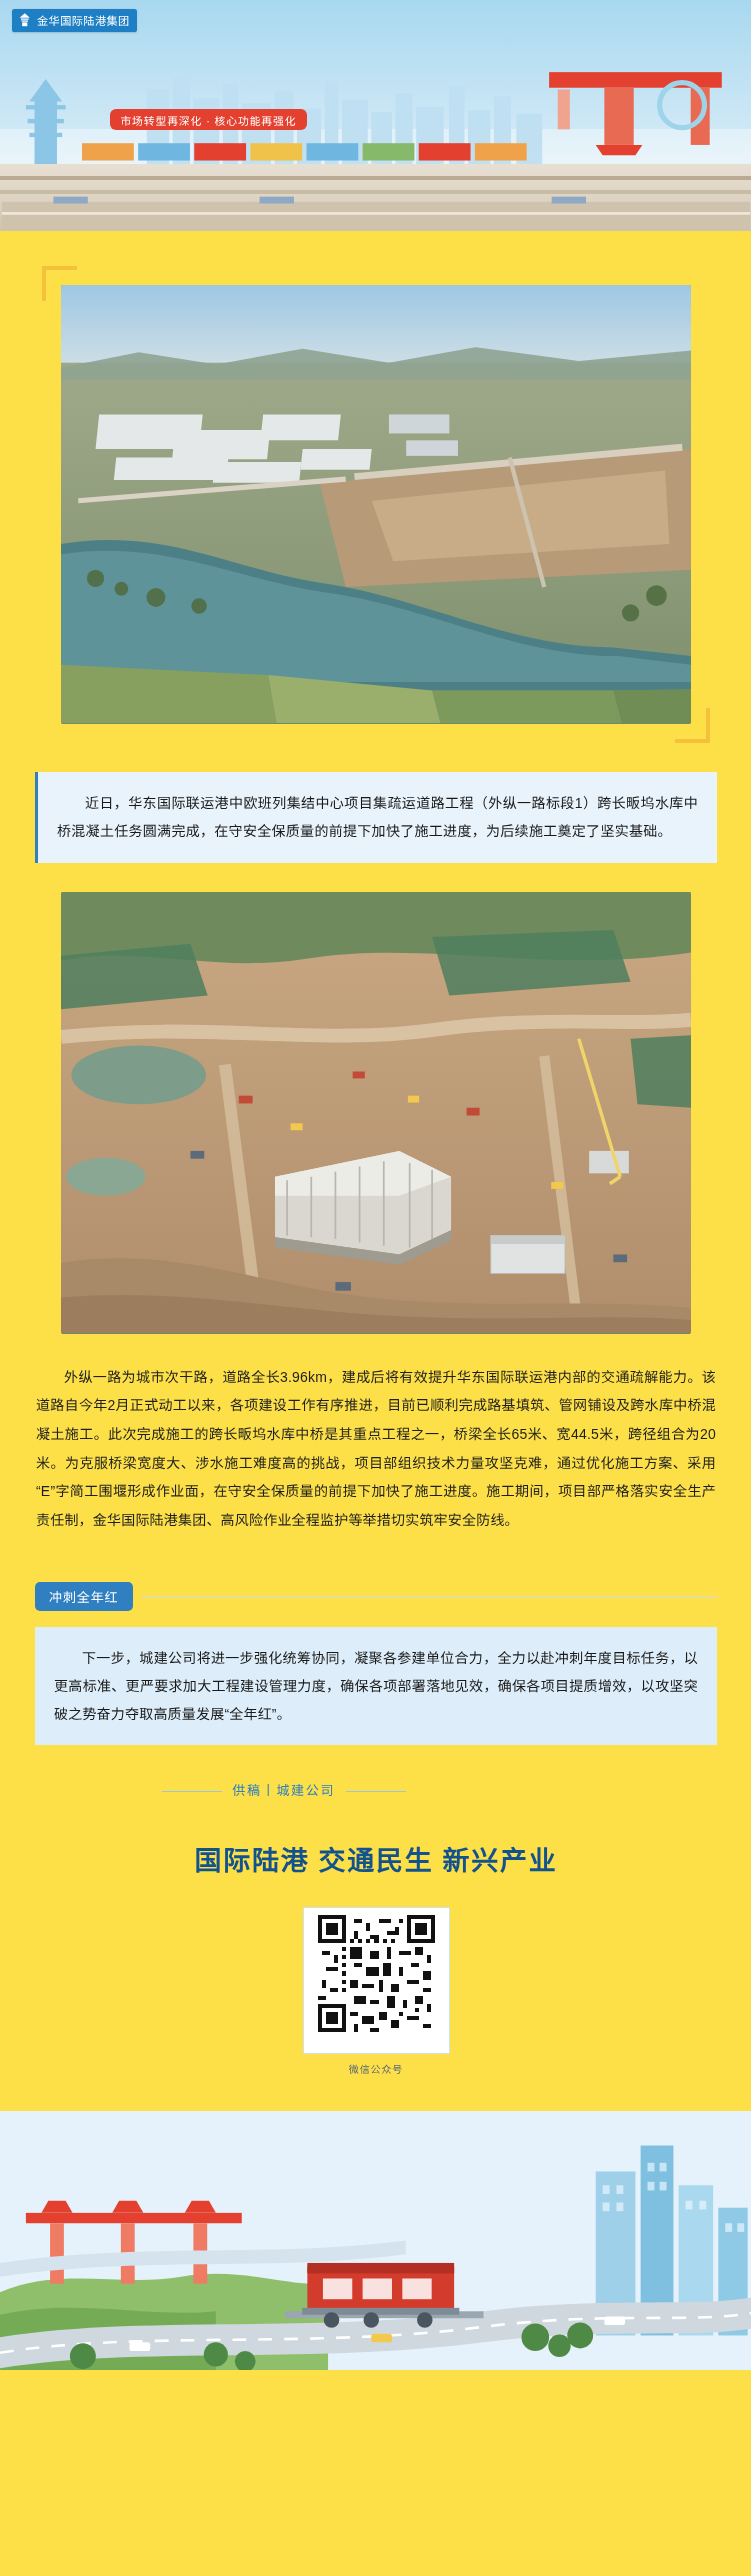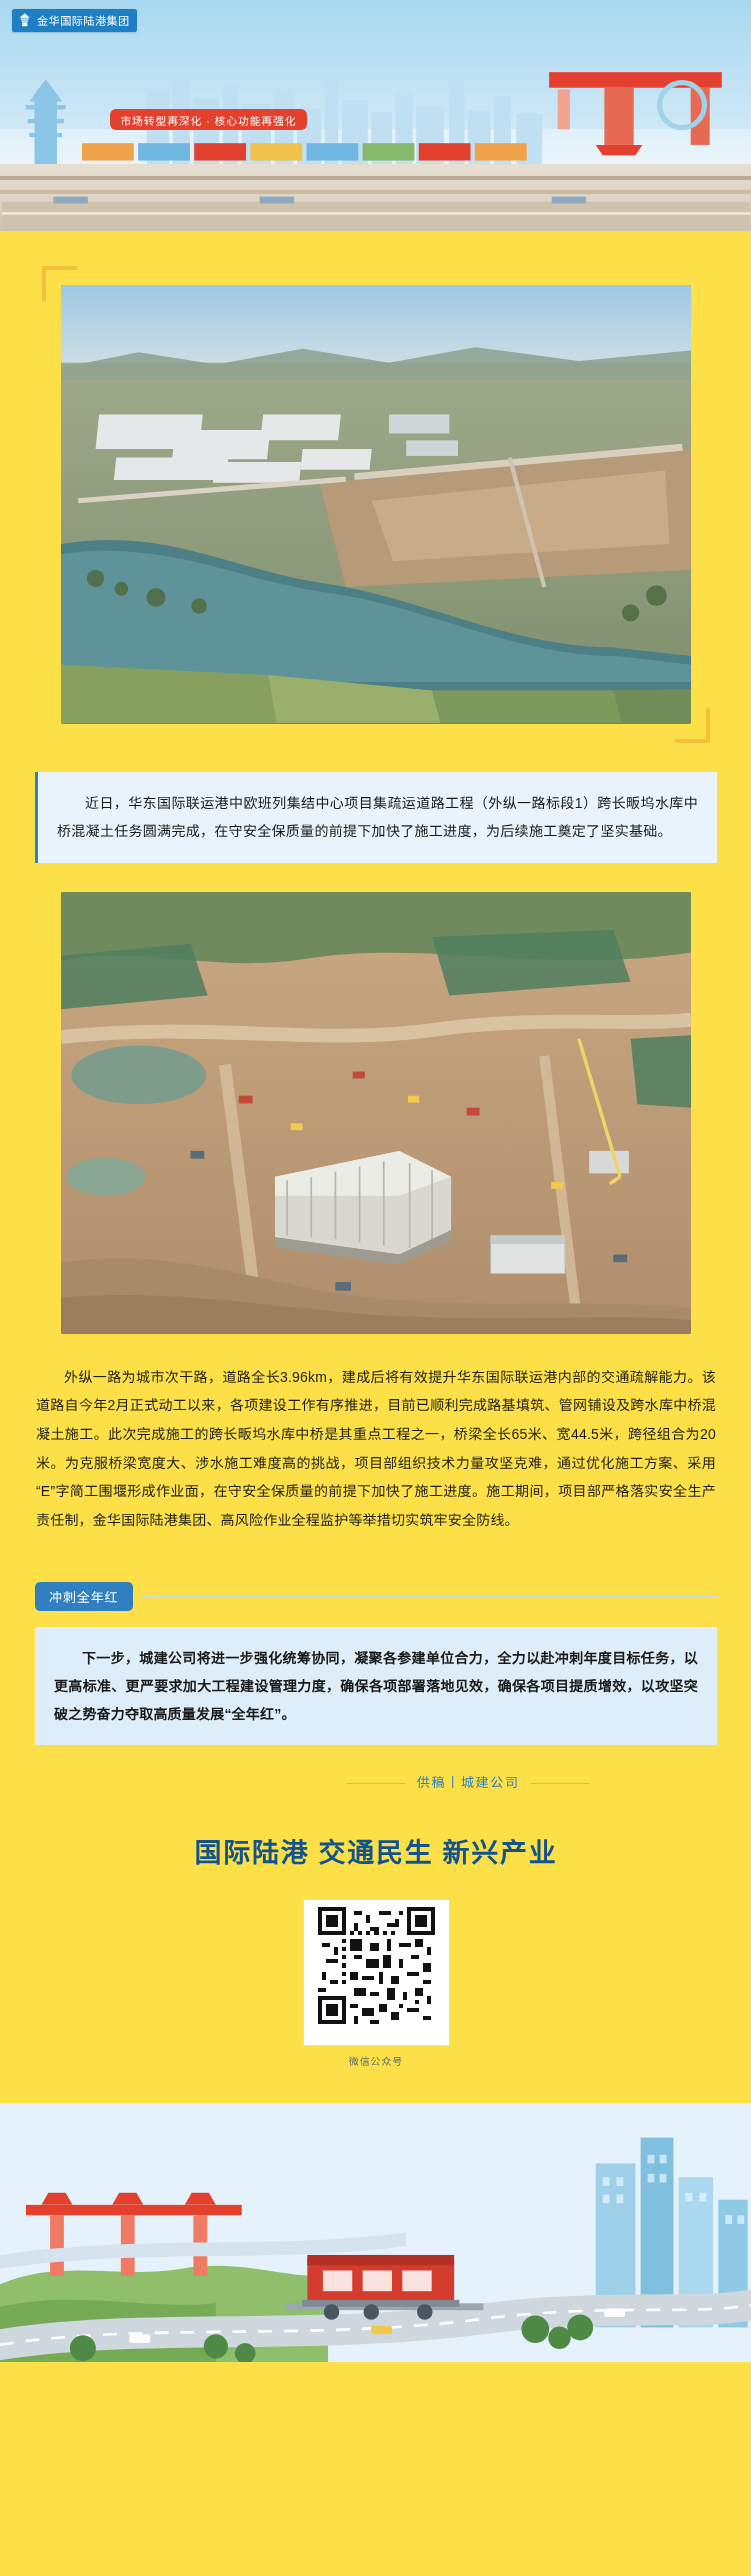--- a/index.html
+++ b/index.html
@@ -147,27 +147,26 @@
 
   .blue-block {
     margin: 15.5px 35px 0 35px;
     background: #ddeefa;
     padding: 17.3px 19px;
     line-height: 2.0;
     font-size: 14px;
     text-align: justify;
     color:#1a1a1a;
     letter-spacing:0.2px;
-    font-weight:bold;
   }
   .blue-block .indent { text-indent:2em; display:block; }
 
   .credit {
-    margin: 27px auto 0 auto;
-    text-align: right;
+    margin: 35px auto 0 auto;
+    text-align: left;
     color: #2f7fc1;
     font-size: 13px;
     letter-spacing: 1.7px;
     position: relative;
     width: 449px;
   }
   .credit .bar {
     display:inline-block; width: 60px; height:0.9px; background:#9cc5e4; vertical-align: middle; margin: 0 10.4px;
   }
 

